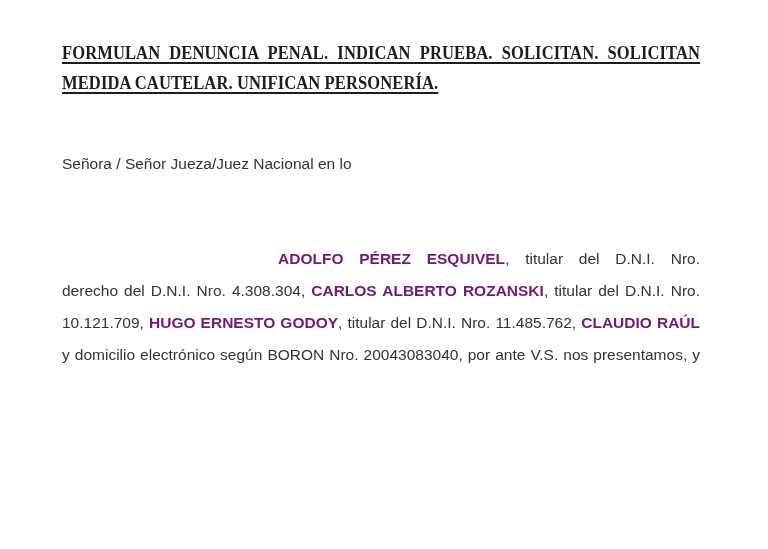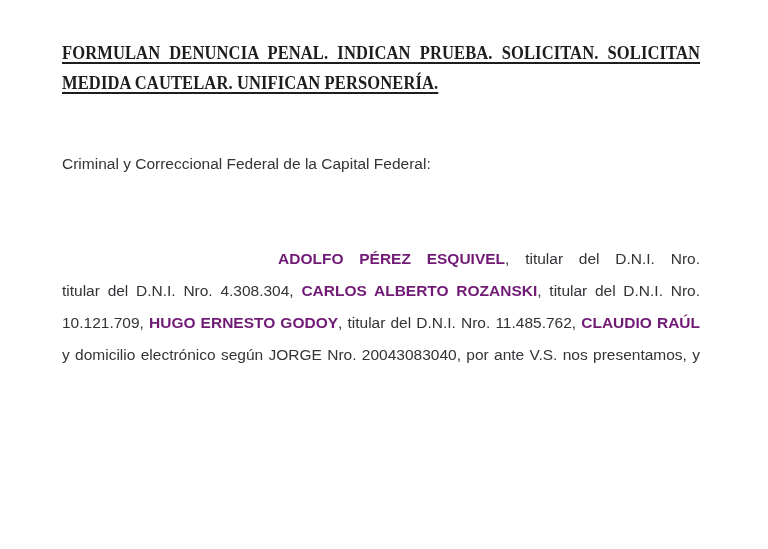--- a/index.html
+++ b/index.html
@@ -66,23 +66,23 @@
 <body>
 
 <div class="page">
 
   <div class="title-block">
     <div class="title-line just">FORMULAN DENUNCIA PENAL. INDICAN PRUEBA. SOLICITAN. SOLICITAN</div>
     <div class="title-line">MEDIDA CAUTELAR. UNIFICAN PERSONERÍA.</div>
   </div>
 
   <div class="salutation">
-    <div class="sal-line">Criminal y Correccional Federal de la Capital Federal:</div>
+    <div class="sal-line">Señora / Señor Jueza/Juez Nacional en lo</div>
   </div>
 
   <div class="paragraph">
       <div class="body-line just indent"><span class="bold-name">ADOLFO PÉREZ ESQUIVEL</span><span>, titular del D.N.I. Nro.</span></div>
-      <div class="body-line just"><span>titular del D.N.I. Nro. 4.308.304, </span><span class="bold-name">CARLOS ALBERTO ROZANSKI</span><span>, titular del D.N.I. Nro.</span></div>
+      <div class="body-line just"><span>derecho del D.N.I. Nro. 4.308.304, </span><span class="bold-name">CARLOS ALBERTO ROZANSKI</span><span>, titular del D.N.I. Nro.</span></div>
       <div class="body-line just"><span>10.121.709, </span><span class="bold-name">HUGO ERNESTO GODOY</span><span>, titular del D.N.I. Nro. 11.485.762, </span><span class="bold-name">CLAUDIO RAÚL</span></div>
-      <div class="body-line just"><span>y domicilio electrónico según JORGE Nro. 20043083040, por ante V.S. nos presentamos, y</span></div>
+      <div class="body-line just"><span>y domicilio electrónico según BORON Nro. 20043083040, por ante V.S. nos presentamos, y</span></div>
     </div>
 
 </div>
 
 </body></html>

